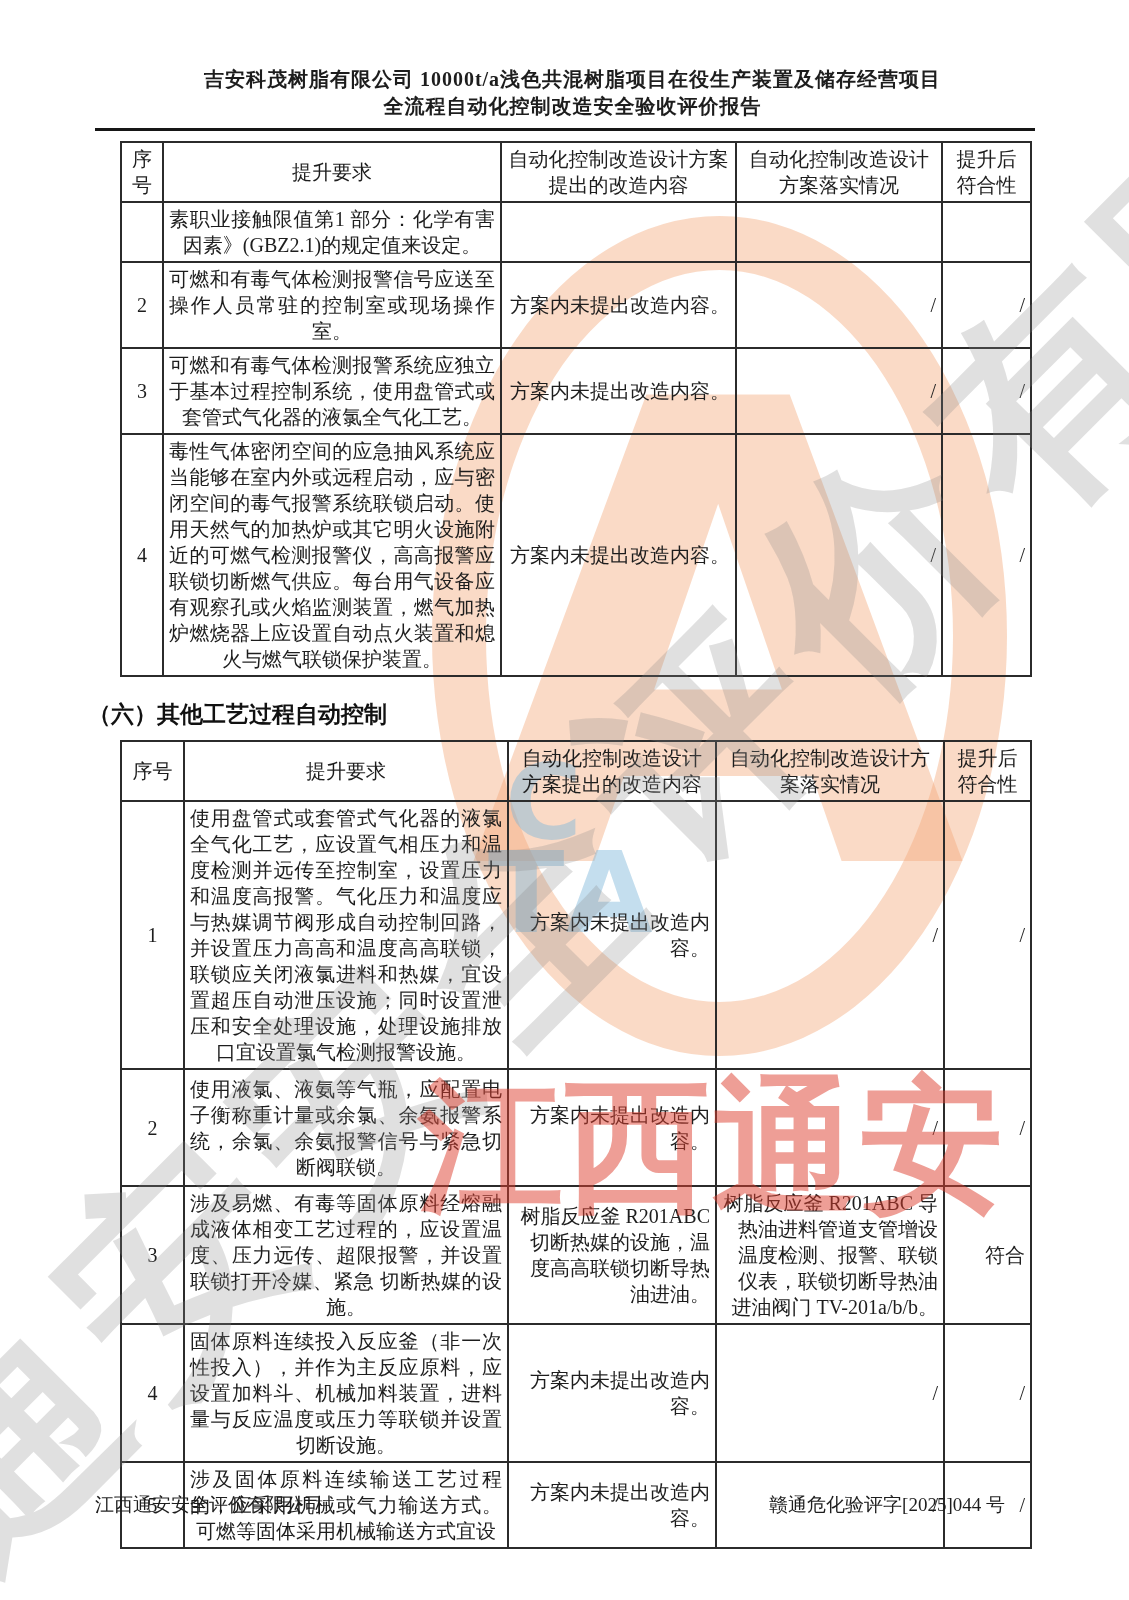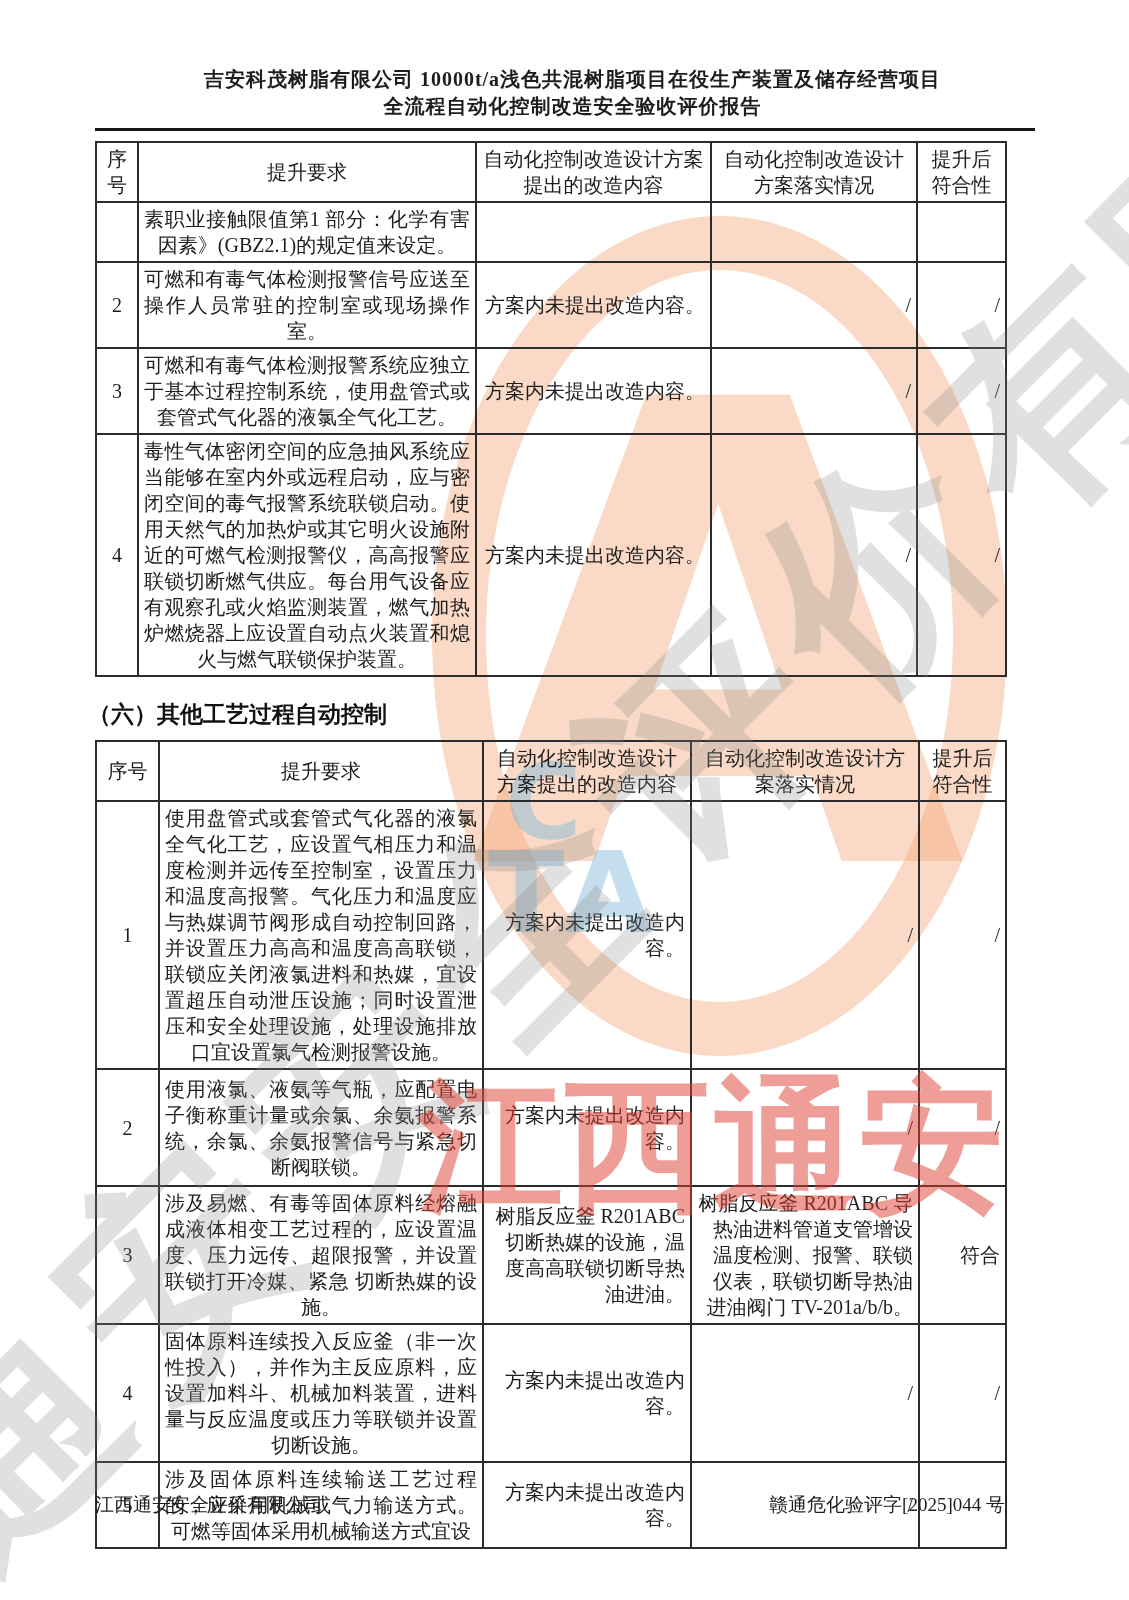--- a/index.html
+++ b/index.html
@@ -13,21 +13,21 @@
     color:#1d1d1d;
   }
   
   .doc-header{position:relative;z-index:1;padding-top:66px;text-align:center;padding-left:16px;}
   .doc-header .h-line{font-size:20px;font-weight:bold;line-height:27px;letter-spacing:1px;}
   .header-rule{margin:8px 94px 0 95px;border-top:3.5px solid #161616;height:0;}
   
   table.report{
     position:relative;z-index:1;
     border-collapse:collapse;
-    margin-left:95px;
+    margin-left:120px;
     width:910px;
     table-layout:fixed;
     font-size:20px;
   }
   table.report td,table.report th{
     border:2px solid #2b2b2b;
     vertical-align:middle;
     padding:3px 5px;
     font-weight:normal;
     line-height:26px;

